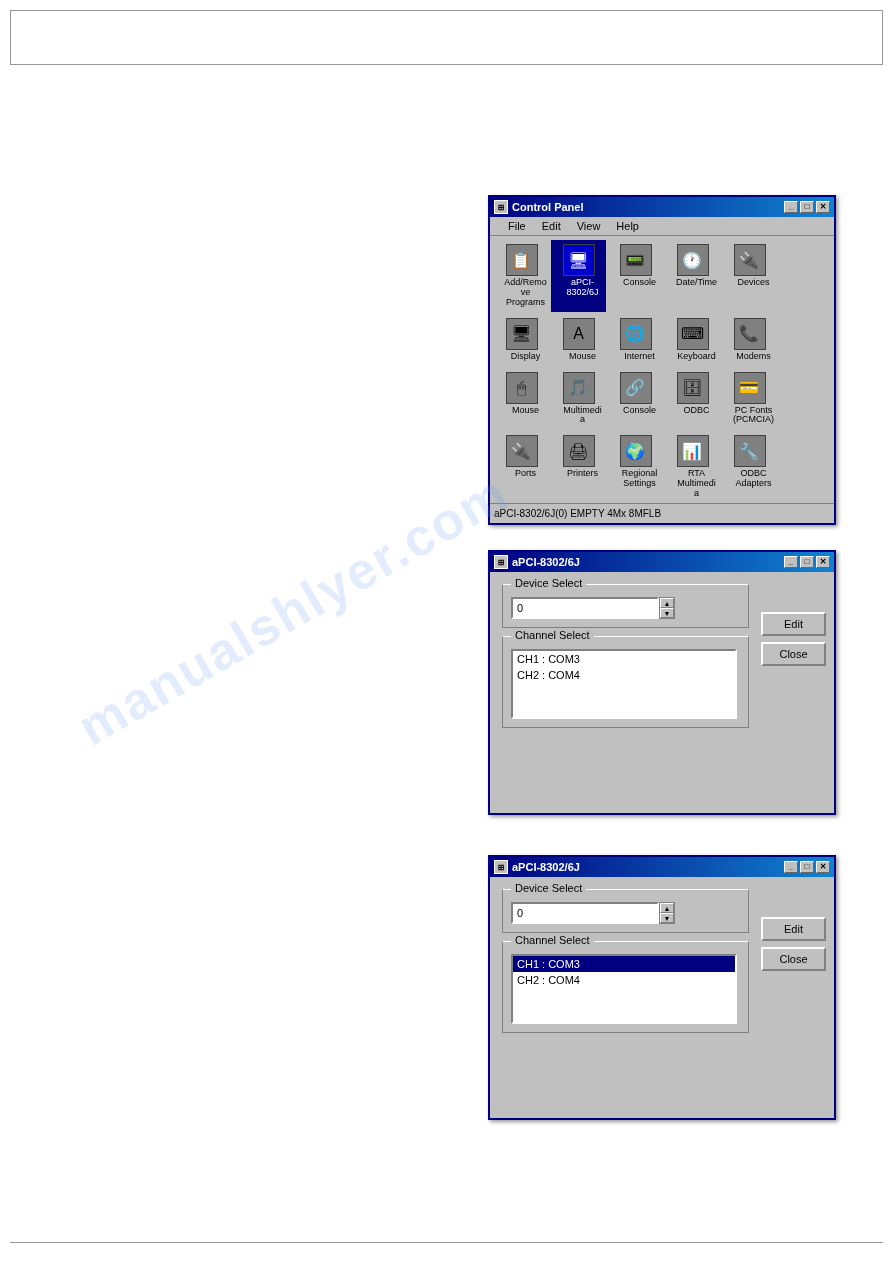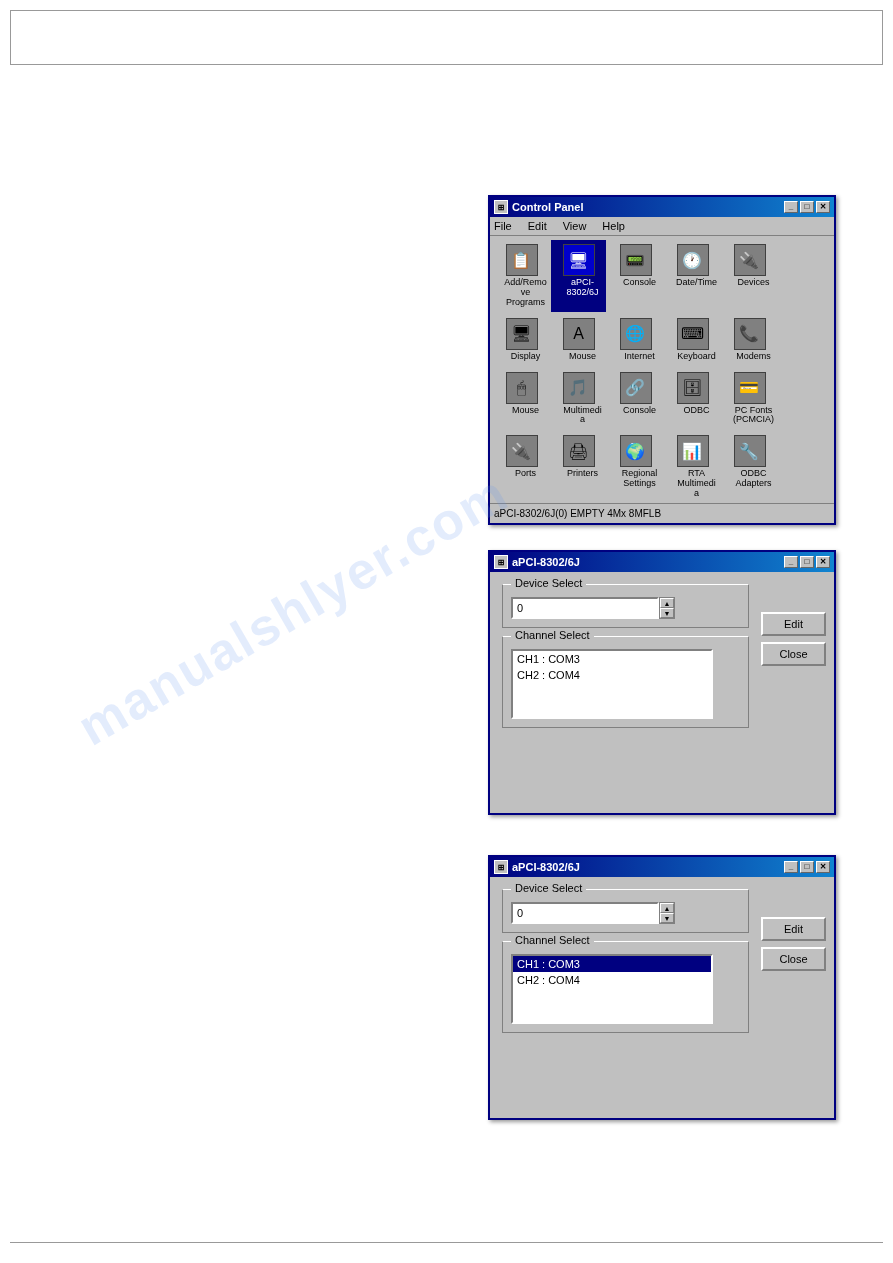--- a/index.html
+++ b/index.html
@@ -99,21 +99,21 @@
       align-items: center;
       justify-content: center;
       cursor: pointer;
       line-height: 1;
     }
 
     
     .cp-menubar {
       background: #c0c0c0;
       border-bottom: 1px solid #808080;
-      padding: 2px 0;
+      padding: 2px 14px;
       display: flex;
       gap: 8px;
       font-size: 11px;
     }
     .cp-menu-item {
       padding: 1px 4px;
       cursor: pointer;
       color: #000;
     }
 
@@ -278,21 +278,21 @@
       display: flex;
       align-items: center;
       justify-content: center;
       font-size: 7px;
       cursor: pointer;
       line-height: 1;
     }
 
     
     .channel-listbox {
-      width: 202px;
+      width: 226px;
       min-height: 70px;
       background: #fff;
       border: 2px solid;
       border-color: #808080 #fff #fff #808080;
       font-size: 11px;
       overflow: auto;
     }
     .channel-item {
       padding: 2px 4px;
       cursor: pointer;

